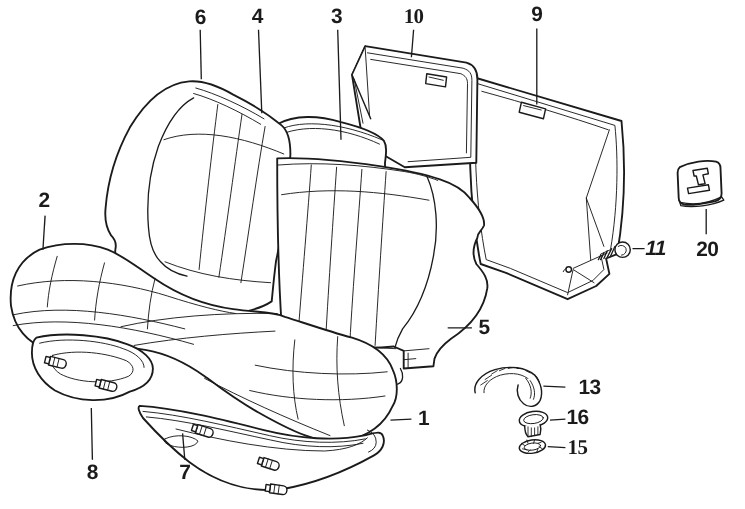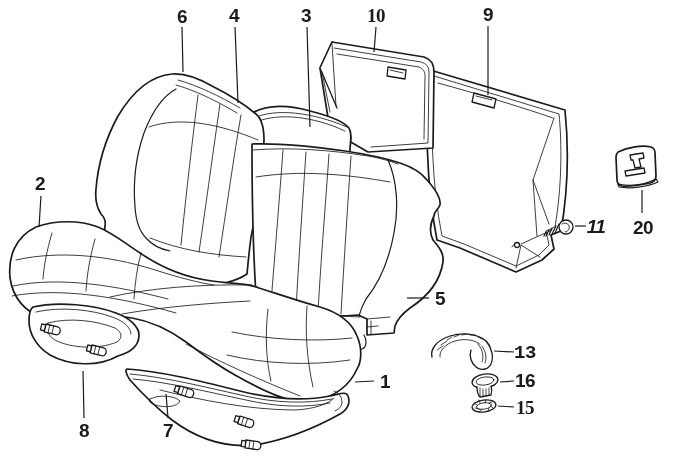--- a/index.html
+++ b/index.html
@@ -196,17 +196,17 @@
       <div class="callout" style="left: 306px; top: 15px;">3</div>
       <div class="callout" style="left: 234px; top: 15px;">4</div>
       <div class="callout" style="left: 440px; top: 298px;">5</div>
       <div class="callout" style="left: 182px; top: 16px;">6</div>
       <div class="callout" style="left: 168px; top: 430px;">7</div>
       <div class="callout" style="left: 84px; top: 430px;">8</div>
       <div class="callout" style="left: 488px; top: 14px;">9</div>
       <div class="callout" style="left: 376px; top: 15px; font-family: Liberation Serif, serif;">10</div>
       <div class="callout" style="left: 596px; top: 226px; font-style: italic;">11</div>
       <div class="callout" style="left: 643px; top: 227px;">20</div>
-      <div class="callout" style="left: 525px; top: 353px; font-family: Liberation Mono, monospace;">13</div>
+      <div class="callout" style="left: 536px; top: 353px;">13</div>
       <div class="callout" style="left: 525px; top: 380px;">16</div>
       <div class="callout" style="left: 525px; top: 407px; font-family: Liberation Serif, serif;">15</div>
     </div>
 </div>
 
 </body></html>

